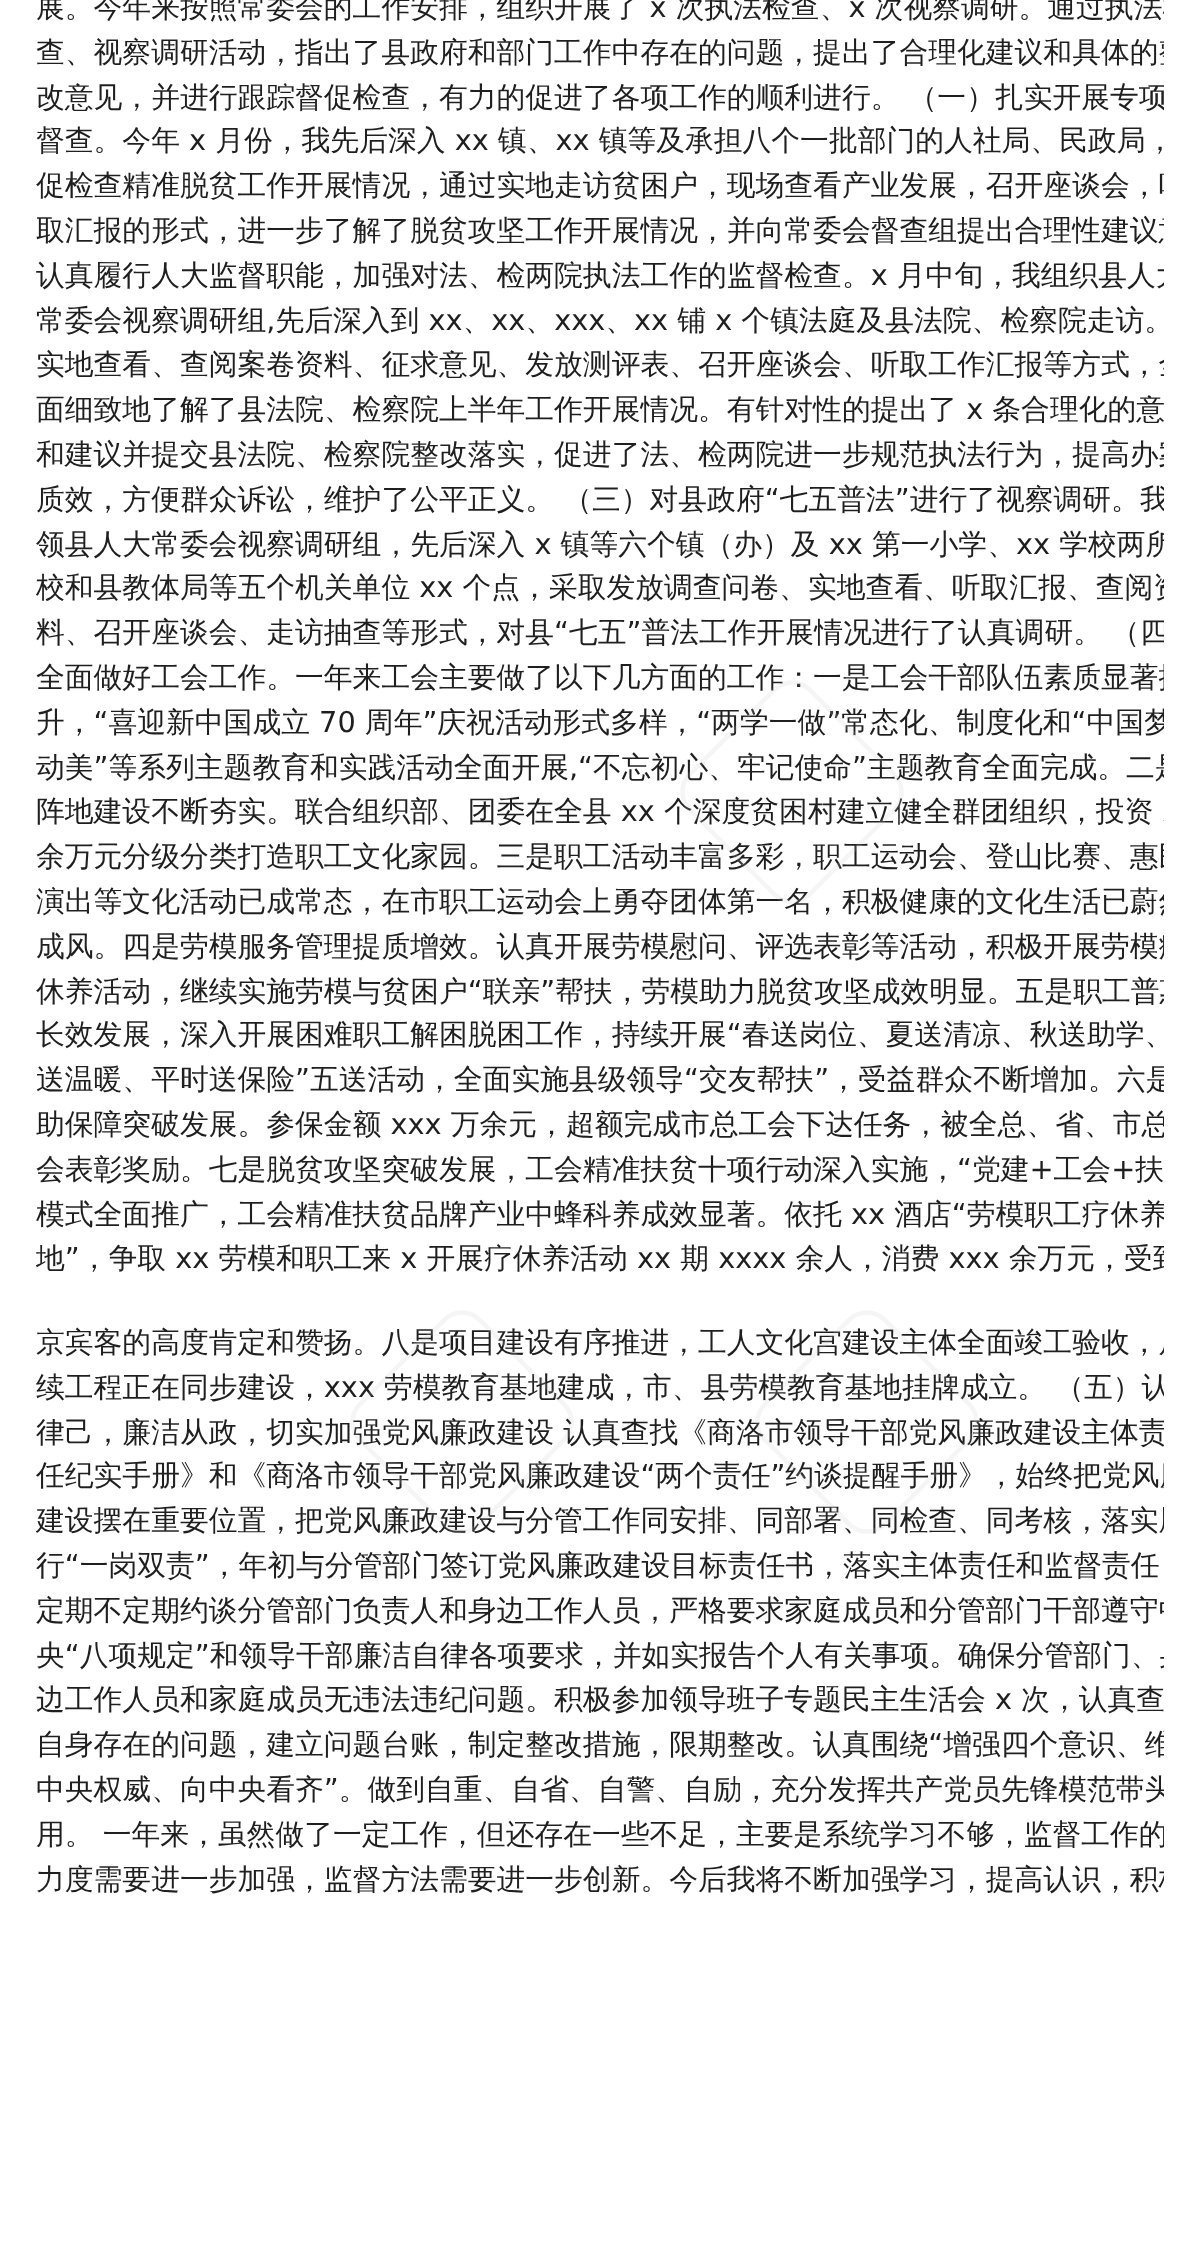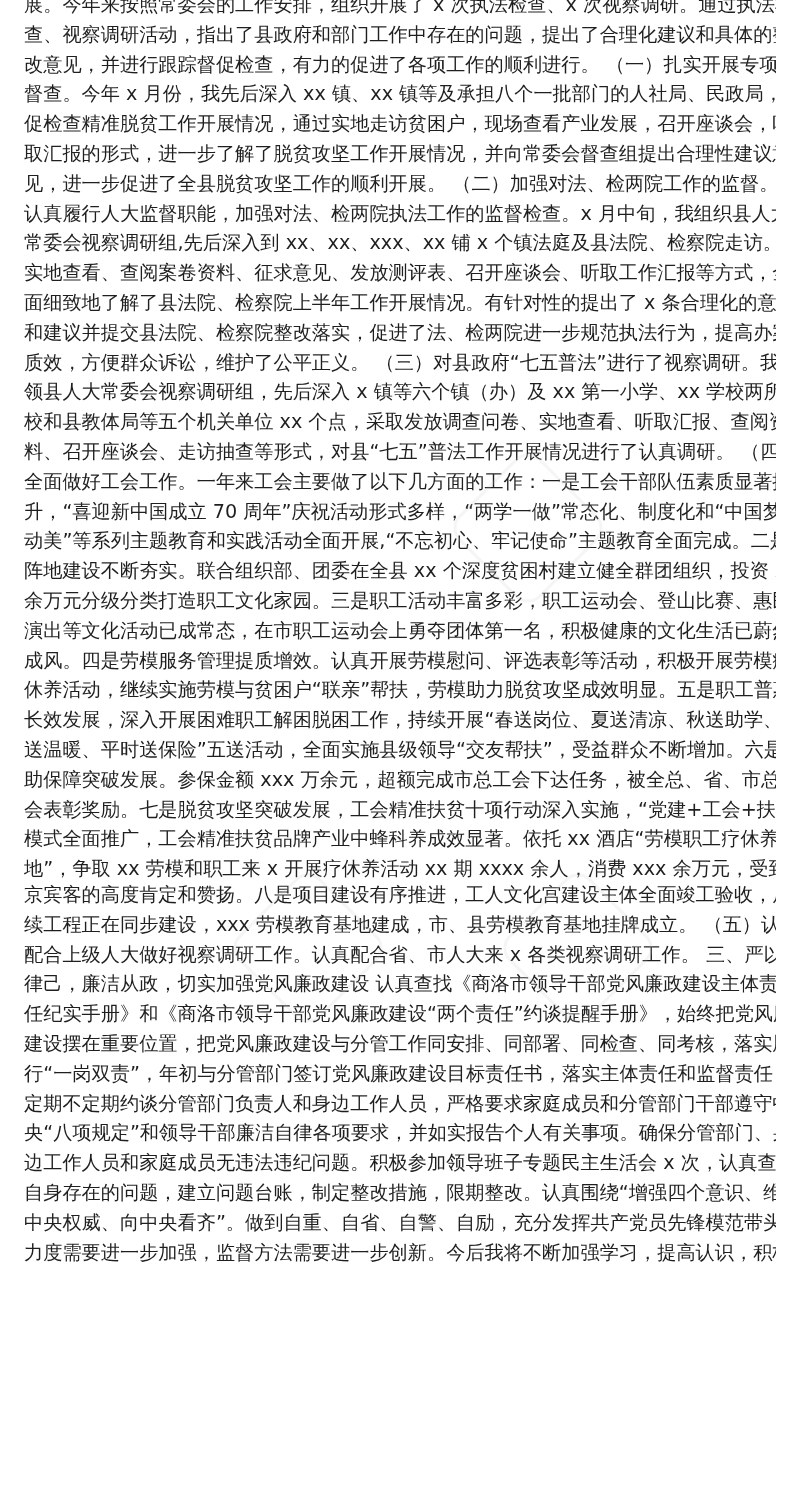--- a/index.html
+++ b/index.html
@@ -31,21 +31,20 @@
 </head>
 <body>
 
 <div class="page-seg" id="seg1">
     <span class="line">展。今年来按照常委会的工作安排，组织开展了 x 次执法检查、x 次视察调研。通过执法检</span>
     <span class="line">查、视察调研活动，指出了县政府和部门工作中存在的问题，提出了合理化建议和具体的整</span>
     <span class="line">改意见，并进行跟踪督促检查，有力的促进了各项工作的顺利进行。  （一）扎实开展专项</span>
     <span class="line">督查。今年 x 月份，我先后深入 xx 镇、xx 镇等及承担八个一批部门的人社局、民政局，督</span>
     <span class="line">促检查精准脱贫工作开展情况，通过实地走访贫困户，现场查看产业发展，召开座谈会，听</span>
     <span class="line">取汇报的形式，进一步了解了脱贫攻坚工作开展情况，并向常委会督查组提出合理性建议意</span>
-    <span class="line">见，进一步促进了全县脱贫攻坚工作的顺利开展。  （二）加强对法、检两院工作的监督。</span>
     <span class="line">认真履行人大监督职能，加强对法、检两院执法工作的监督检查。x 月中旬，我组织县人大</span>
     <span class="line">常委会视察调研组,先后深入到 xx、xx、xxx、xx 铺 x 个镇法庭及县法院、检察院走访。通过</span>
     <span class="line">实地查看、查阅案卷资料、征求意见、发放测评表、召开座谈会、听取工作汇报等方式，全</span>
     <span class="line">面细致地了解了县法院、检察院上半年工作开展情况。有针对性的提出了 x 条合理化的意见</span>
     <span class="line">和建议并提交县法院、检察院整改落实，促进了法、检两院进一步规范执法行为，提高办案</span>
     <span class="line">质效，方便群众诉讼，维护了公平正义。  （三）对县政府“七五普法”进行了视察调研。我带</span>
     <span class="line">领县人大常委会视察调研组，先后深入 x 镇等六个镇（办）及 xx 第一小学、xx 学校两所学</span>
     <span class="line">校和县教体局等五个机关单位 xx 个点，采取发放调查问卷、实地查看、听取汇报、查阅资</span>
     <span class="line">料、召开座谈会、走访抽查等形式，对县“七五”普法工作开展情况进行了认真调研。  （四）</span>
     <span class="line">全面做好工会工作。一年来工会主要做了以下几方面的工作：一是工会干部队伍素质显著提</span>
@@ -59,28 +58,28 @@
     <span class="line">长效发展，深入开展困难职工解困脱困工作，持续开展“春送岗位、夏送清凉、秋送助学、冬</span>
     <span class="line">送温暖、平时送保险”五送活动，全面实施县级领导“交友帮扶”，受益群众不断增加。六是互</span>
     <span class="line">助保障突破发展。参保金额 xxx 万余元，超额完成市总工会下达任务，被全总、省、市总工</span>
     <span class="line">会表彰奖励。七是脱贫攻坚突破发展，工会精准扶贫十项行动深入实施，“党建+工会+扶贫”</span>
     <span class="line">模式全面推广，工会精准扶贫品牌产业中蜂科养成效显著。依托 xx 酒店“劳模职工疗休养基</span>
     <span class="line">地”，争取 xx 劳模和职工来 x 开展疗休养活动 xx 期 xxxx 余人，消费 xxx 余万元，受到了南</span>
   </div>
 <div class="page-seg" id="seg2">
     <span class="line">京宾客的高度肯定和赞扬。八是项目建设有序推进，工人文化宫建设主体全面竣工验收，后</span>
     <span class="line">续工程正在同步建设，xxx 劳模教育基地建成，市、县劳模教育基地挂牌成立。  （五）认真</span>
-    <span class="line">配合上级人大做好视察调研工作。认真配合省、市人大来 x 各类视察调研工作。 三、严以</span>
     <span class="line">律己，廉洁从政，切实加强党风廉政建设  认真查找《商洛市领导干部党风廉政建设主体责</span>
     <span class="line">任纪实手册》和《商洛市领导干部党风廉政建设“两个责任”约谈提醒手册》，始终把党风廉政</span>
     <span class="line">建设摆在重要位置，把党风廉政建设与分管工作同安排、同部署、同检查、同考核，落实履</span>
     <span class="line">行“一岗双责”，年初与分管部门签订党风廉政建设目标责任书，落实主体责任和监督责任，</span>
     <span class="line">定期不定期约谈分管部门负责人和身边工作人员，严格要求家庭成员和分管部门干部遵守中</span>
     <span class="line">央“八项规定”和领导干部廉洁自律各项要求，并如实报告个人有关事项。确保分管部门、身</span>
     <span class="line">边工作人员和家庭成员无违法违纪问题。积极参加领导班子专题民主生活会 x 次，认真查找</span>
     <span class="line">自身存在的问题，建立问题台账，制定整改措施，限期整改。认真围绕“增强四个意识、维护</span>
     <span class="line">中央权威、向中央看齐”。做到自重、自省、自警、自励，充分发挥共产党员先锋模范带头作</span>
+    <span class="line">用。  一年来，虽然做了一定工作，但还存在一些不足，主要是系统学习不够，监督工作的</span>
     <span class="line">力度需要进一步加强，监督方法需要进一步创新。今后我将不断加强学习，提高认识，积极</span>
   </div>
 
 <div class="watermark" style="left:470px;top:470px;"></div>
 <div class="watermark" style="left:250px;top:890px;"></div>
 <div class="watermark" style="left:520px;top:890px;"></div>
 
 </body></html>

